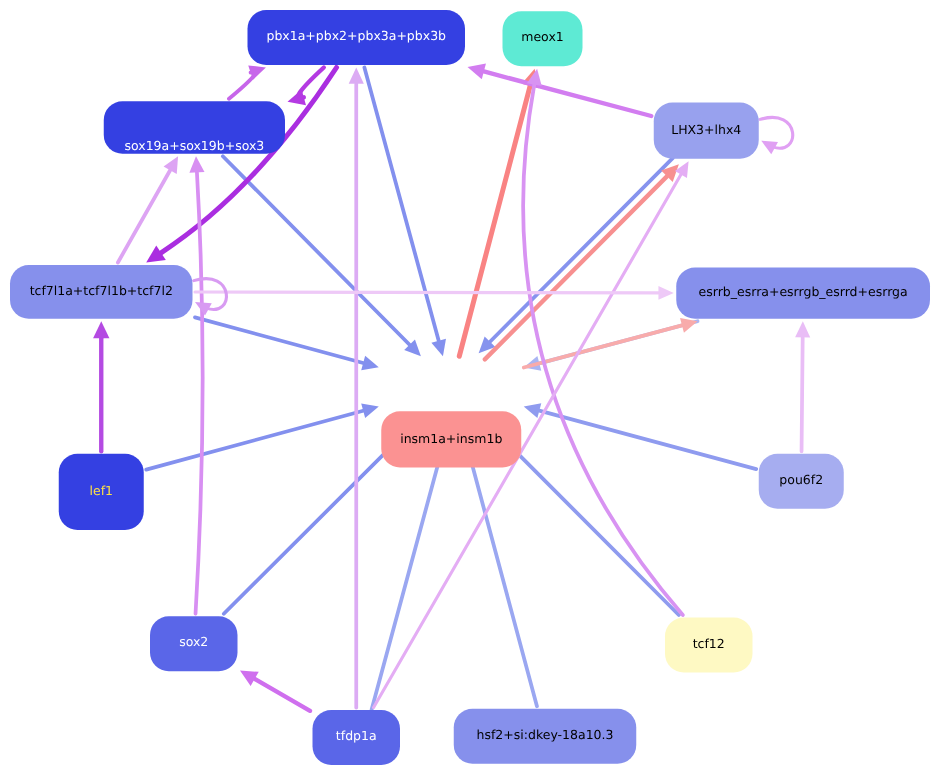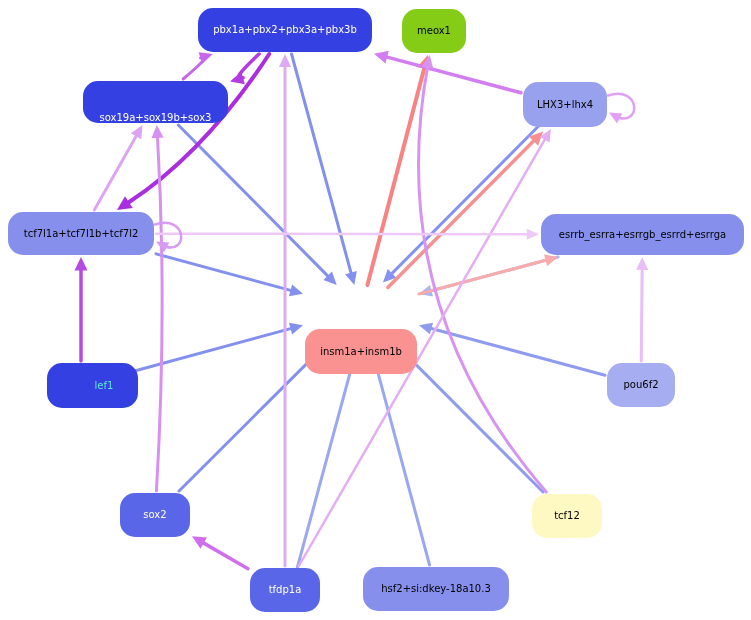--- a/index.html
+++ b/index.html
@@ -141,39 +141,39 @@
       </g>
       <g>
         <path d="M 155,224.5 C 188,214.5 188,254.5 165,246.5" fill="none" stroke="#d89bf2" stroke-width="2.5" stroke-linecap="round"></path>
         <polygon points="156,241.5 164.00096729116797,252.32255272131582 169.41588597380974,242.57569909256065" fill="#d89bf2"></polygon>
       </g>
     </svg>
 
 <div class="node" style="left: 198px; top: 8px; width: 174px; height: 44px; background: rgb(52, 64, 226); color: rgb(255, 255, 255);">
       <span>pbx1a+pbx2+pbx3a+pbx3b</span>
     </div>
-    <div class="node" style="left: 402px; top: 9px; width: 64px; height: 44px; background: #84cc16; color: rgb(0, 0, 0);">
+    <div class="node" style="left: 402px; top: 9px; width: 64px; height: 44px; background: #5eead4; color: rgb(0, 0, 0);">
       <span>meox1</span>
     </div>
     <div class="node" style="left: 83px; top: 81px; width: 145px; height: 42px; background: rgb(52, 64, 226); color: rgb(255, 255, 255); align-items: flex-end;">
       <span>sox19a+sox19b+sox3</span>
     </div>
     <div class="node" style="left: 523px; top: 82px; width: 84px; height: 45px; background: rgb(152, 161, 238); color: rgb(0, 0, 0);">
       <span>LHX3+lhx4</span>
     </div>
     <div class="node" style="left: 8px; top: 212px; width: 146px; height: 43px; background: rgb(134, 144, 236); color: #000000;">
       <span>tcf7l1a+tcf7l1b+tcf7l2</span>
     </div>
     <div class="node" style="left: 541px; top: 214px; width: 203px; height: 41px; background: rgb(134, 144, 236); color: rgb(0, 0, 0);">
       <span>esrrb_esrra+esrrgb_esrrd+esrrga</span>
     </div>
     <div class="node" style="left: 305px; top: 287px; width: 112px; height: 45px; background: rgb(251, 146, 146); color: rgb(0, 0, 0); margin-top: 42px;">
       <span>insm1a+insm1b</span>
     </div>
-    <div class="node" style="left: 47px; top: 363px; width: 68px; height: 45px; background: rgb(52, 64, 226); color: #5eead4; padding-left: 23px;">
+    <div class="node" style="left: 47px; top: 363px; width: 68px; height: 61px; background: rgb(52, 64, 226); color: #fde047;">
       <span>lef1</span>
     </div>
     <div class="node" style="left: 607px; top: 363px; width: 68px; height: 44px; background: rgb(166, 173, 240); color: rgb(0, 0, 0);">
       <span>pou6f2</span>
     </div>
     <div class="node" style="left: 120px; top: 493px; width: 70px; height: 44px; background: rgb(90, 102, 232); color: rgb(255, 255, 255);">
       <span>sox2</span>
     </div>
     <div class="node" style="left: 532px; top: 494px; width: 70px; height: 44px; background: #fef9c3; color: rgb(0, 0, 0);">
       <span>tcf12</span>

